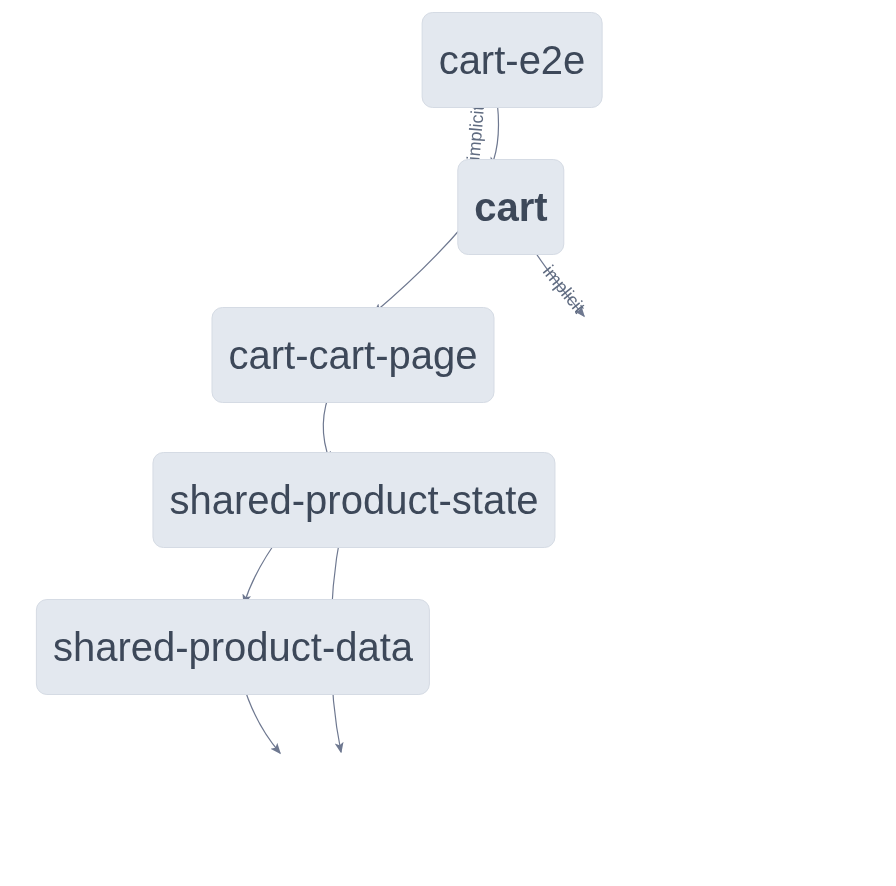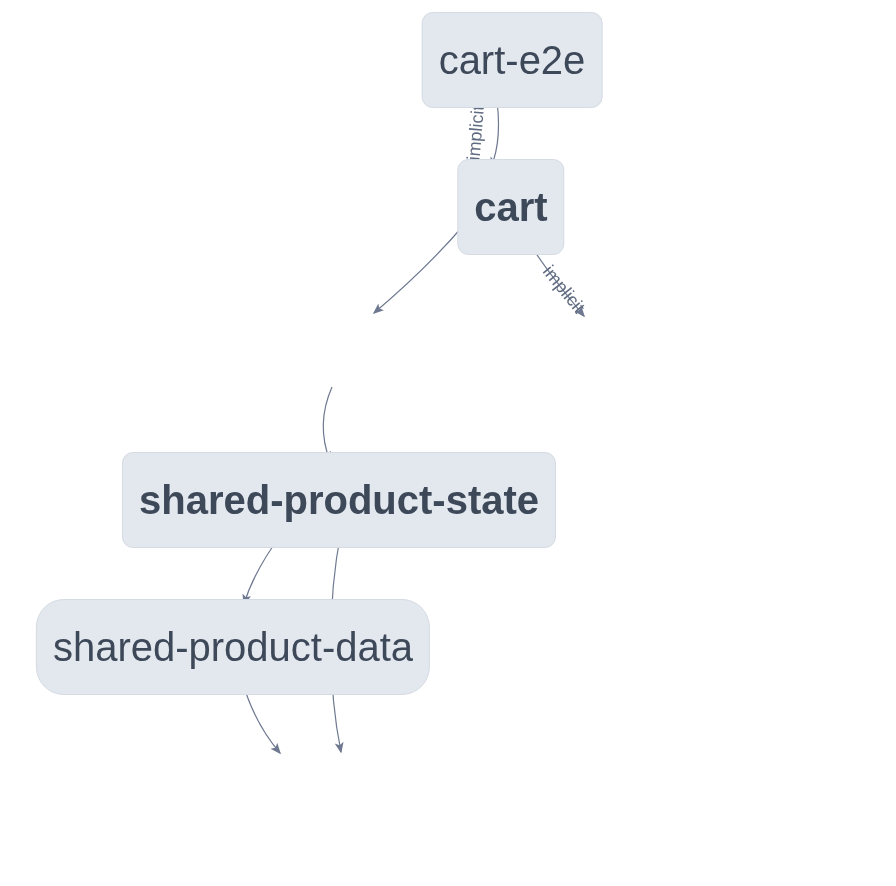--- a/index.html
+++ b/index.html
@@ -77,16 +77,17 @@
         <path d="M 242 680 C 250 709 263 733 280 753" class="edge" marker-end="url(#arrowhead)"></path>
       </g>
     <g id="edge-labels">
         <text class="edge-label" transform="translate(477,133) rotate(-85)">implicit</text>
         <text class="edge-label" transform="translate(563,290) rotate(51)">implicit</text>
       </g>
   </svg>
   <div id="nodes-layer">
       <div class="graph-node" style="left: 512px; top: 60px;">cart-e2e</div>
       <div class="graph-node" style="left: 511px; top: 207px; font-weight: bold;">cart</div>
-      <div class="graph-node" style="left: 339px; top: 500px; font-weight: bold;">shared-product-state</div>
-      <div class="graph-node" style="left: 233px; top: 647px; border-radius: 28px;">shared-product-data</div>
+      <div class="graph-node" style="left: 353px; top: 355px;">cart-cart-page</div>
+      <div class="graph-node" style="left: 354px; top: 500px;">shared-product-state</div>
+      <div class="graph-node" style="left: 233px; top: 647px;">shared-product-data</div>
     </div>
 </div>
 
 </body></html>

